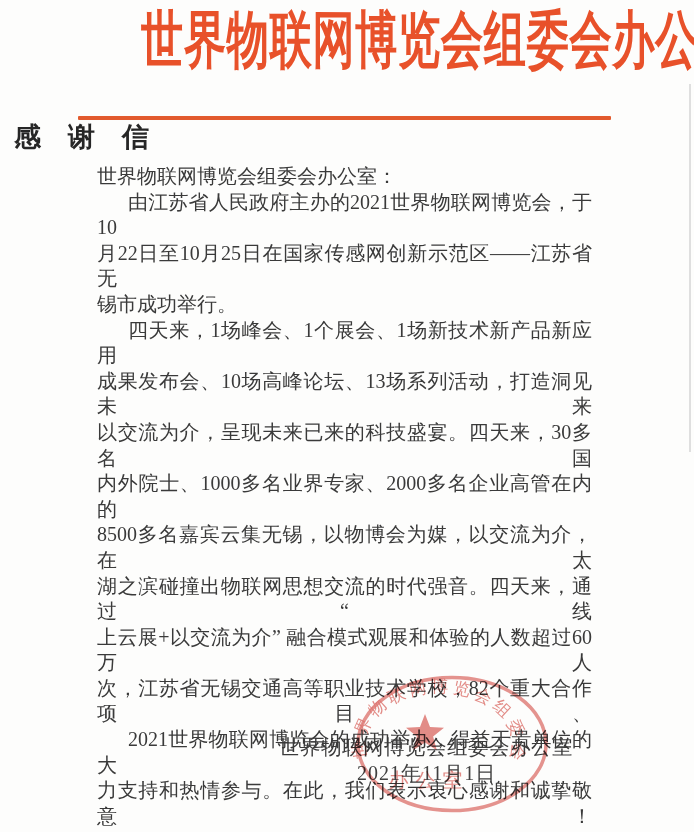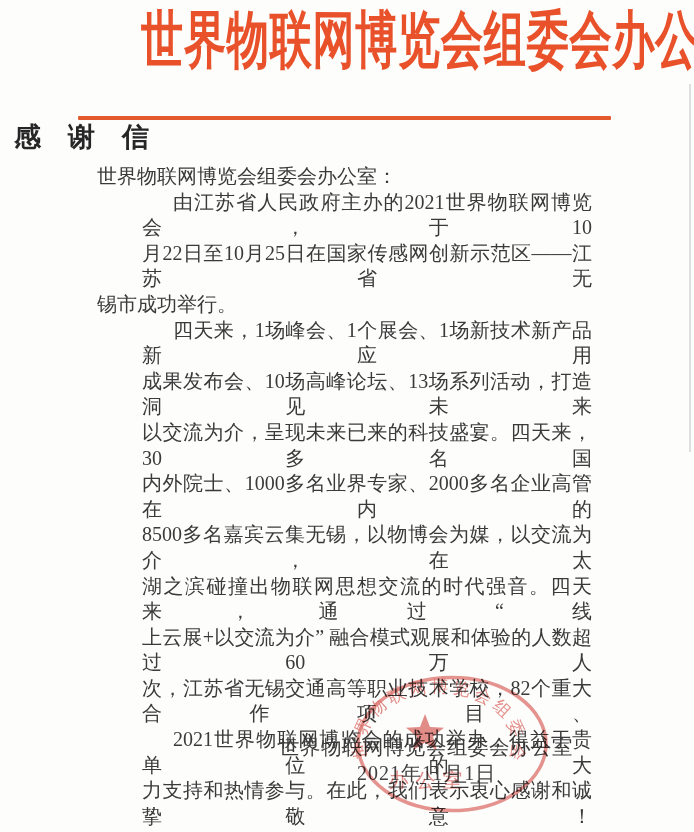--- a/index.html
+++ b/index.html
@@ -62,21 +62,20 @@
     font-size: 20px;
     color: #3a3a3a;
   }
   .line {
     line-height: 25.6px;
     min-height: 25.6px;
   }
   .line.j {
     text-align: justify;
     text-align-last: justify;
-    margin-left: 45px;
   }
   .line.ind { text-indent: 31px; }
   
   .sig {
     position: absolute;
     left: 279px; top: 733px;
     font-size: 20.5px;
     color: #3a3a3a;
     letter-spacing: 0.5px;
     white-space: nowrap;

